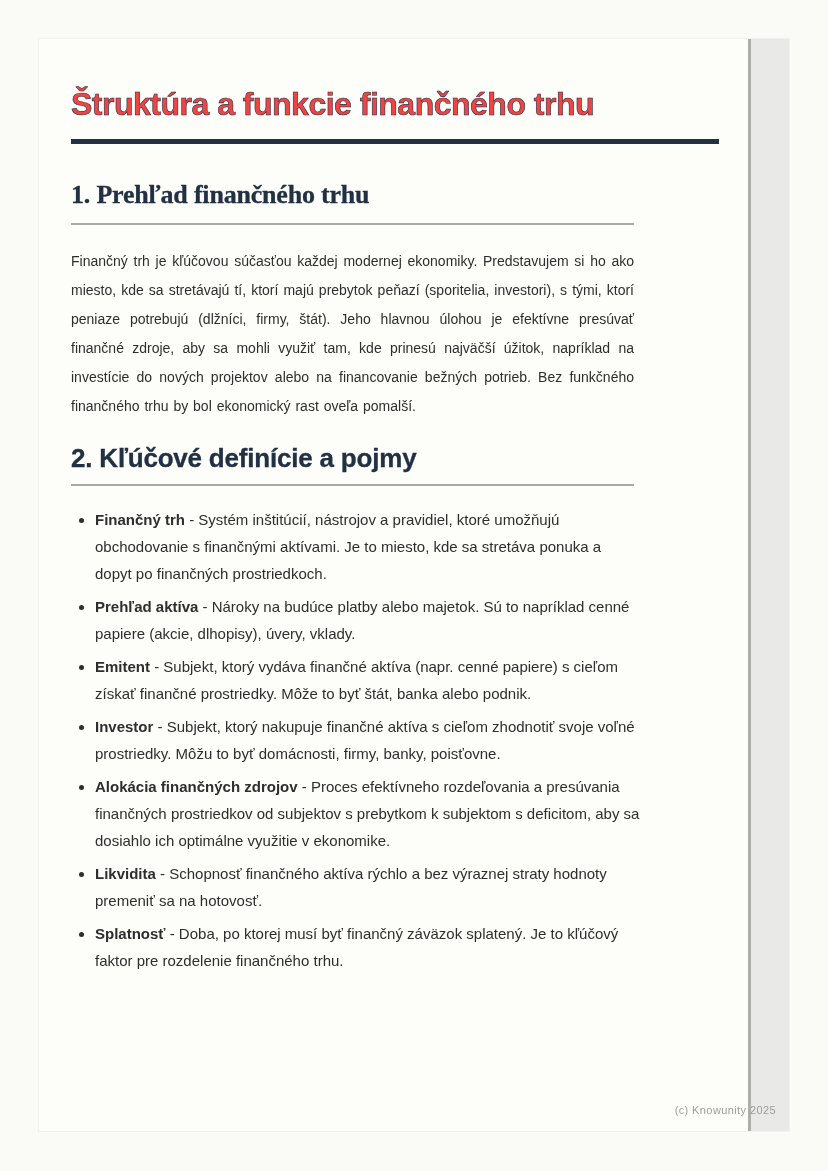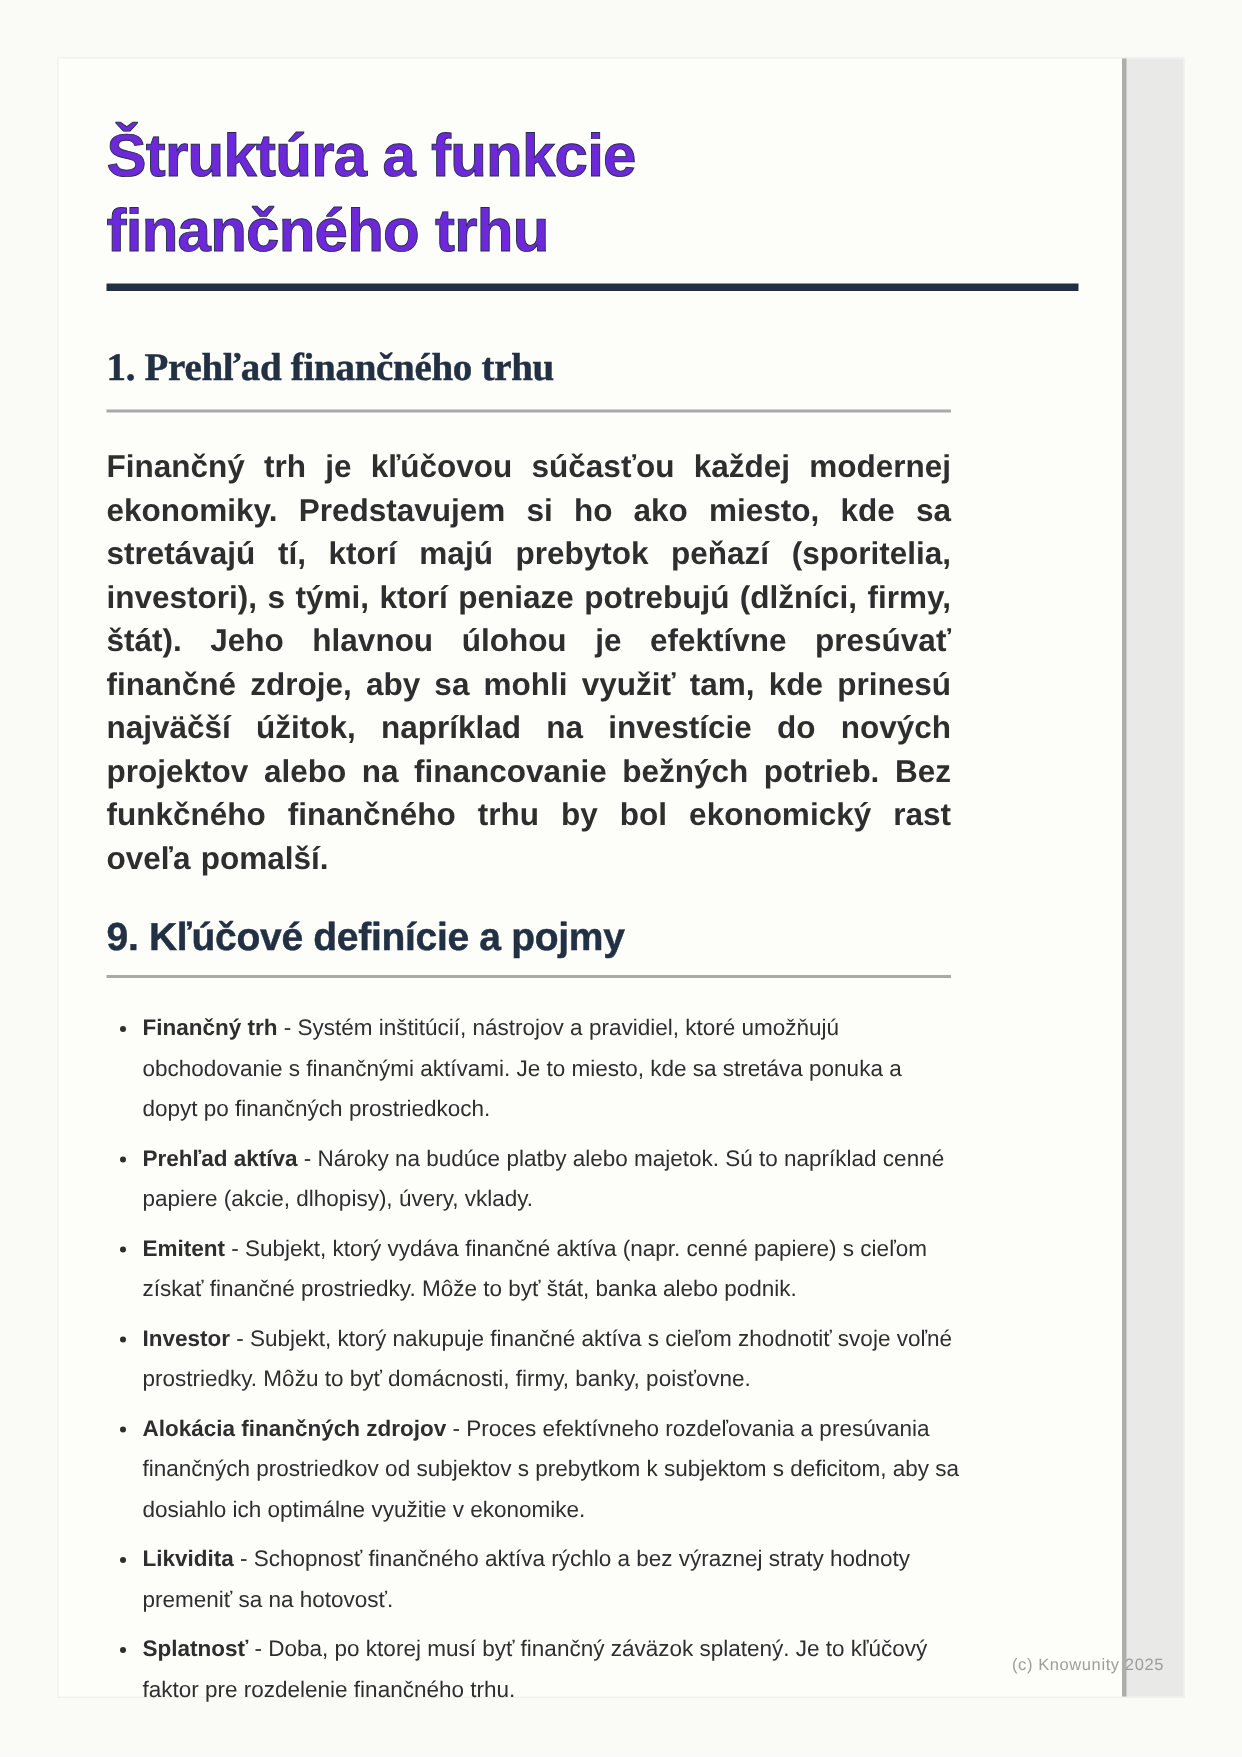--- a/index.html
+++ b/index.html
@@ -31,25 +31,25 @@
     border-left: 3px solid #adadaa;
   }
   .content {
     position: relative;
     padding: 40px 0 0 32px;
     width: 656px;
   }
   h1.doc-title {
     margin: 0;
     width: 530px;
-    font-size: 40px;
+    font-size: 32px;
     line-height: 50px;
     font-weight: 700;
     letter-spacing: -0.5px;
-    color: #6d28d9;
+    color: #ef4444;
     -webkit-text-stroke: 0.6px #223044;
   }
   .rule-thick {
     margin-top: 10px;
     width: 648px;
     height: 5px;
     background: #223044;
   }
   h2.section-heading {
     margin: 0;
@@ -65,26 +65,25 @@
   .rule-thin {
     width: 563px;
     height: 2px;
     background: #a9a9a7;
   }
   .rule-thin.r1 { margin-top: 13px; }
   .rule-thin.r2 { margin-top: 11px; }
   p.lead {
     margin: 22px 0 0 0;
     width: 563px;
-    font-size: 21px;
+    font-size: 14px;
     line-height: 29px;
     color: #2e2e2e;
     text-align: justify;
     word-spacing: 1px;
-    font-weight: bold;
   }
   p.intro {
     margin: 20px 0 0 0;
     width: 563px;
     font-size: 15.5px;
     line-height: 24px;
     color: #2e2e2e;
   }
   ul.term-list {
     margin: 20px 0 0 0;
@@ -120,21 +119,21 @@
 
     <h1 class="doc-title">Štruktúra a funkcie finančného trhu</h1>
 
     <div class="rule-thick"></div>
 
     <h2 class="section-heading first">1. Prehľad finančného trhu</h2>
     <div class="rule-thin r1"></div>
 
     <p class="lead">Finančný trh je kľúčovou súčasťou každej modernej ekonomiky. Predstavujem si ho ako miesto, kde sa stretávajú tí, ktorí majú prebytok peňazí (sporitelia, investori), s tými, ktorí peniaze potrebujú (dlžníci, firmy, štát). Jeho hlavnou úlohou je efektívne presúvať finančné zdroje, aby sa mohli využiť tam, kde prinesú najväčší úžitok, napríklad na investície do nových projektov alebo na financovanie bežných potrieb. Bez funkčného finančného trhu by bol ekonomický rast oveľa pomalší.</p>
 
-    <h2 class="section-heading second">9. Kľúčové definície a pojmy</h2>
+    <h2 class="section-heading second">2. Kľúčové definície a pojmy</h2>
     <div class="rule-thin r2"></div>
 
 
     <ul class="term-list">
       <li>
         <span class="term-label">Finančný trh</span>
         <span>- Systém inštitúcií, nástrojov a pravidiel, ktoré umožňujú obchodovanie s finančnými aktívami. Je to miesto, kde sa stretáva ponuka a dopyt po finančných prostriedkoch.</span>
       </li>
       <li>
         <span class="term-label">Prehľad aktíva</span>

